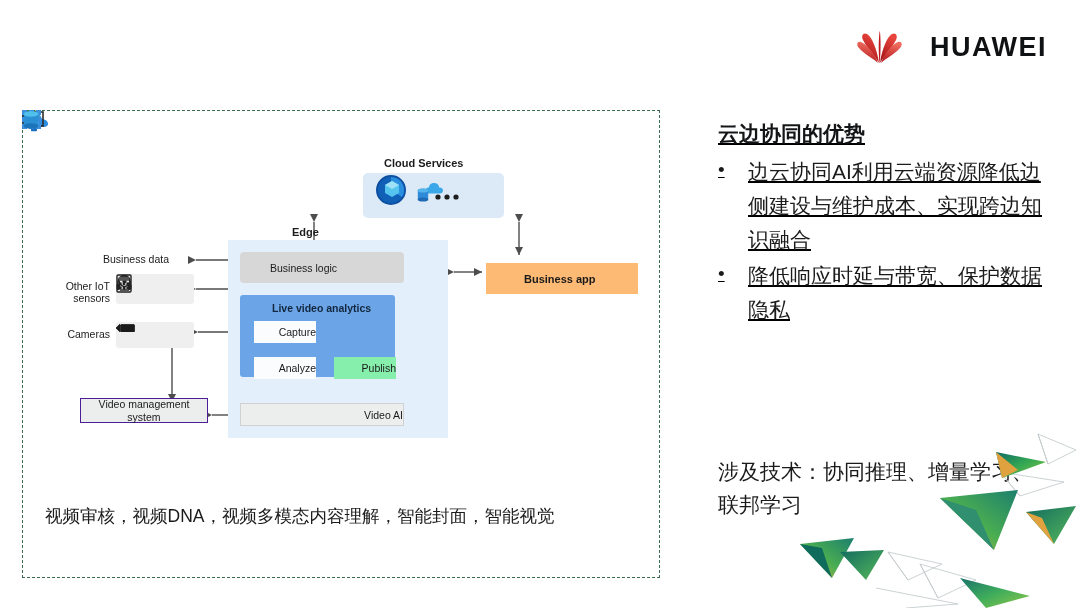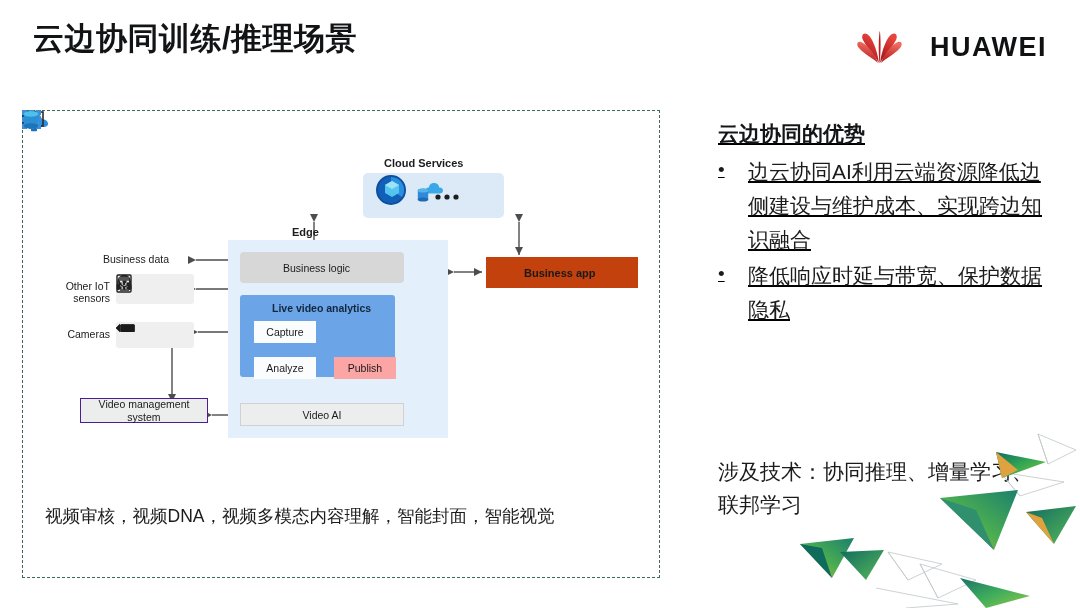--- a/index.html
+++ b/index.html
@@ -38,21 +38,21 @@
   .caption{
     position:absolute;left:45px;top:504px;width:600px;
     font-size:17.5px;color:#1b1b1b;line-height:1.42;
   }
 
   
   .arch{position:absolute;left:22px;top:110px;width:638px;height:390px;}
   .arch svg{position:absolute;left:0;top:0;}
 
   .node{position:absolute;box-sizing:border-box;display:flex;
-        align-items:center;justify-content:center;}
+        align-items:center;justify-content:flex-end;}
   .node-label{font-size:10.5px;color:#1a1a1a;white-space:nowrap;}
 
   
   .cloud-panel{
     left:341px;top:63px;width:141px;height:45px;
     background:#dceaf7;border-radius:5px;
   }
   .cloud-services-title{
     position:absolute;left:362px;top:47px;
     font-size:11px;font-weight:bold;color:#1c1c1c;white-space:nowrap;
@@ -66,45 +66,45 @@
   }
   .edge-title{
     position:absolute;left:228px;top:116px;
     font-size:11px;font-weight:bold;color:#1c1c1c;margin-left:42px;
   }
   .edge-cloud-icon{position:absolute;left:198px;top:112px;width:26px;height:22px;}
 
   .business-logic{
     left:218px;top:142px;width:164px;height:31px;
     background:#d7d7d7;border-radius:4px;
-    justify-content:flex-start;padding-left:43px;
+    justify-content:flex-start;padding-left:30px;
   }
   .bl-icon{position:absolute;left:248px;top:148px;width:18px;height:18px;}
 
   .lva-panel{
     left:218px;top:185px;width:155px;height:82px;
     background:#6ba5e7;border-radius:3px;
   }
   .lva-title{
     position:absolute;left:250px;top:192px;
     font-size:10.5px;font-weight:bold;color:#12263d;white-space:nowrap;
   }
   .lva-cloud-icon{position:absolute;left:214px;top:186px;width:26px;height:22px;}
 
   .box-capture{left:232px;top:211px;width:62px;height:22px;background:#fbfcfe;}
   .box-analyze{left:232px;top:247px;width:62px;height:22px;background:#fbfcfe;}
-  .box-publish{left:312px;top:247px;width:62px;height:22px;background:#fca5a5;}
+  .box-publish{left:312px;top:247px;width:62px;height:22px;background:#86efac;}
   .box-videoai{
     left:218px;top:293px;width:164px;height:23px;
     background:#eceded;border:1px solid #cfd1d2;
   }
 
   .business-app{
-    left:464px;top:147px;width:152px;height:31px;
-    background:#c2410c;justify-content:flex-start;padding-left:38px;
+    left:464px;top:153px;width:152px;height:31px;
+    background:#fdba74;justify-content:flex-start;padding-left:38px;
   }
   .ba-icon{position:absolute;left:498px;top:153px;width:19px;height:19px;}
   .ba-label{font-size:11px;font-weight:bold;color:#1a1a1a;}
 
   .vms-box{
     left:58px;top:288px;width:128px;height:25px;
     background:#eceded;border:1px solid #4c1d95;
     text-align:center;line-height:1.2;
   }
   .vms-box .node-label{white-space:normal;text-align:center;}
@@ -150,21 +150,20 @@
 
   
   .deco{position:absolute;right:0;bottom:0;width:300px;height:180px;
         pointer-events:none;}
 </style>
 </head>
 <body>
 
 <div class="slide">
 
-  <div class="slide-title">云边协同训练/推理场景</div>
 
   <div class="huawei-logo">
     <svg class="huawei-mark" viewBox="0 0 50 34">
       <defs>
         <linearGradient id="pr1" x1="0" y1="1" x2="0.4" y2="0">
           <stop offset="0" stop-color="#9a0f14"></stop>
             <stop offset="1" stop-color="#e8443c"></stop>
         </linearGradient>
         <linearGradient id="pr2" x1="0" y1="1" x2="0.2" y2="0">
           <stop offset="0" stop-color="#b01218"></stop>

